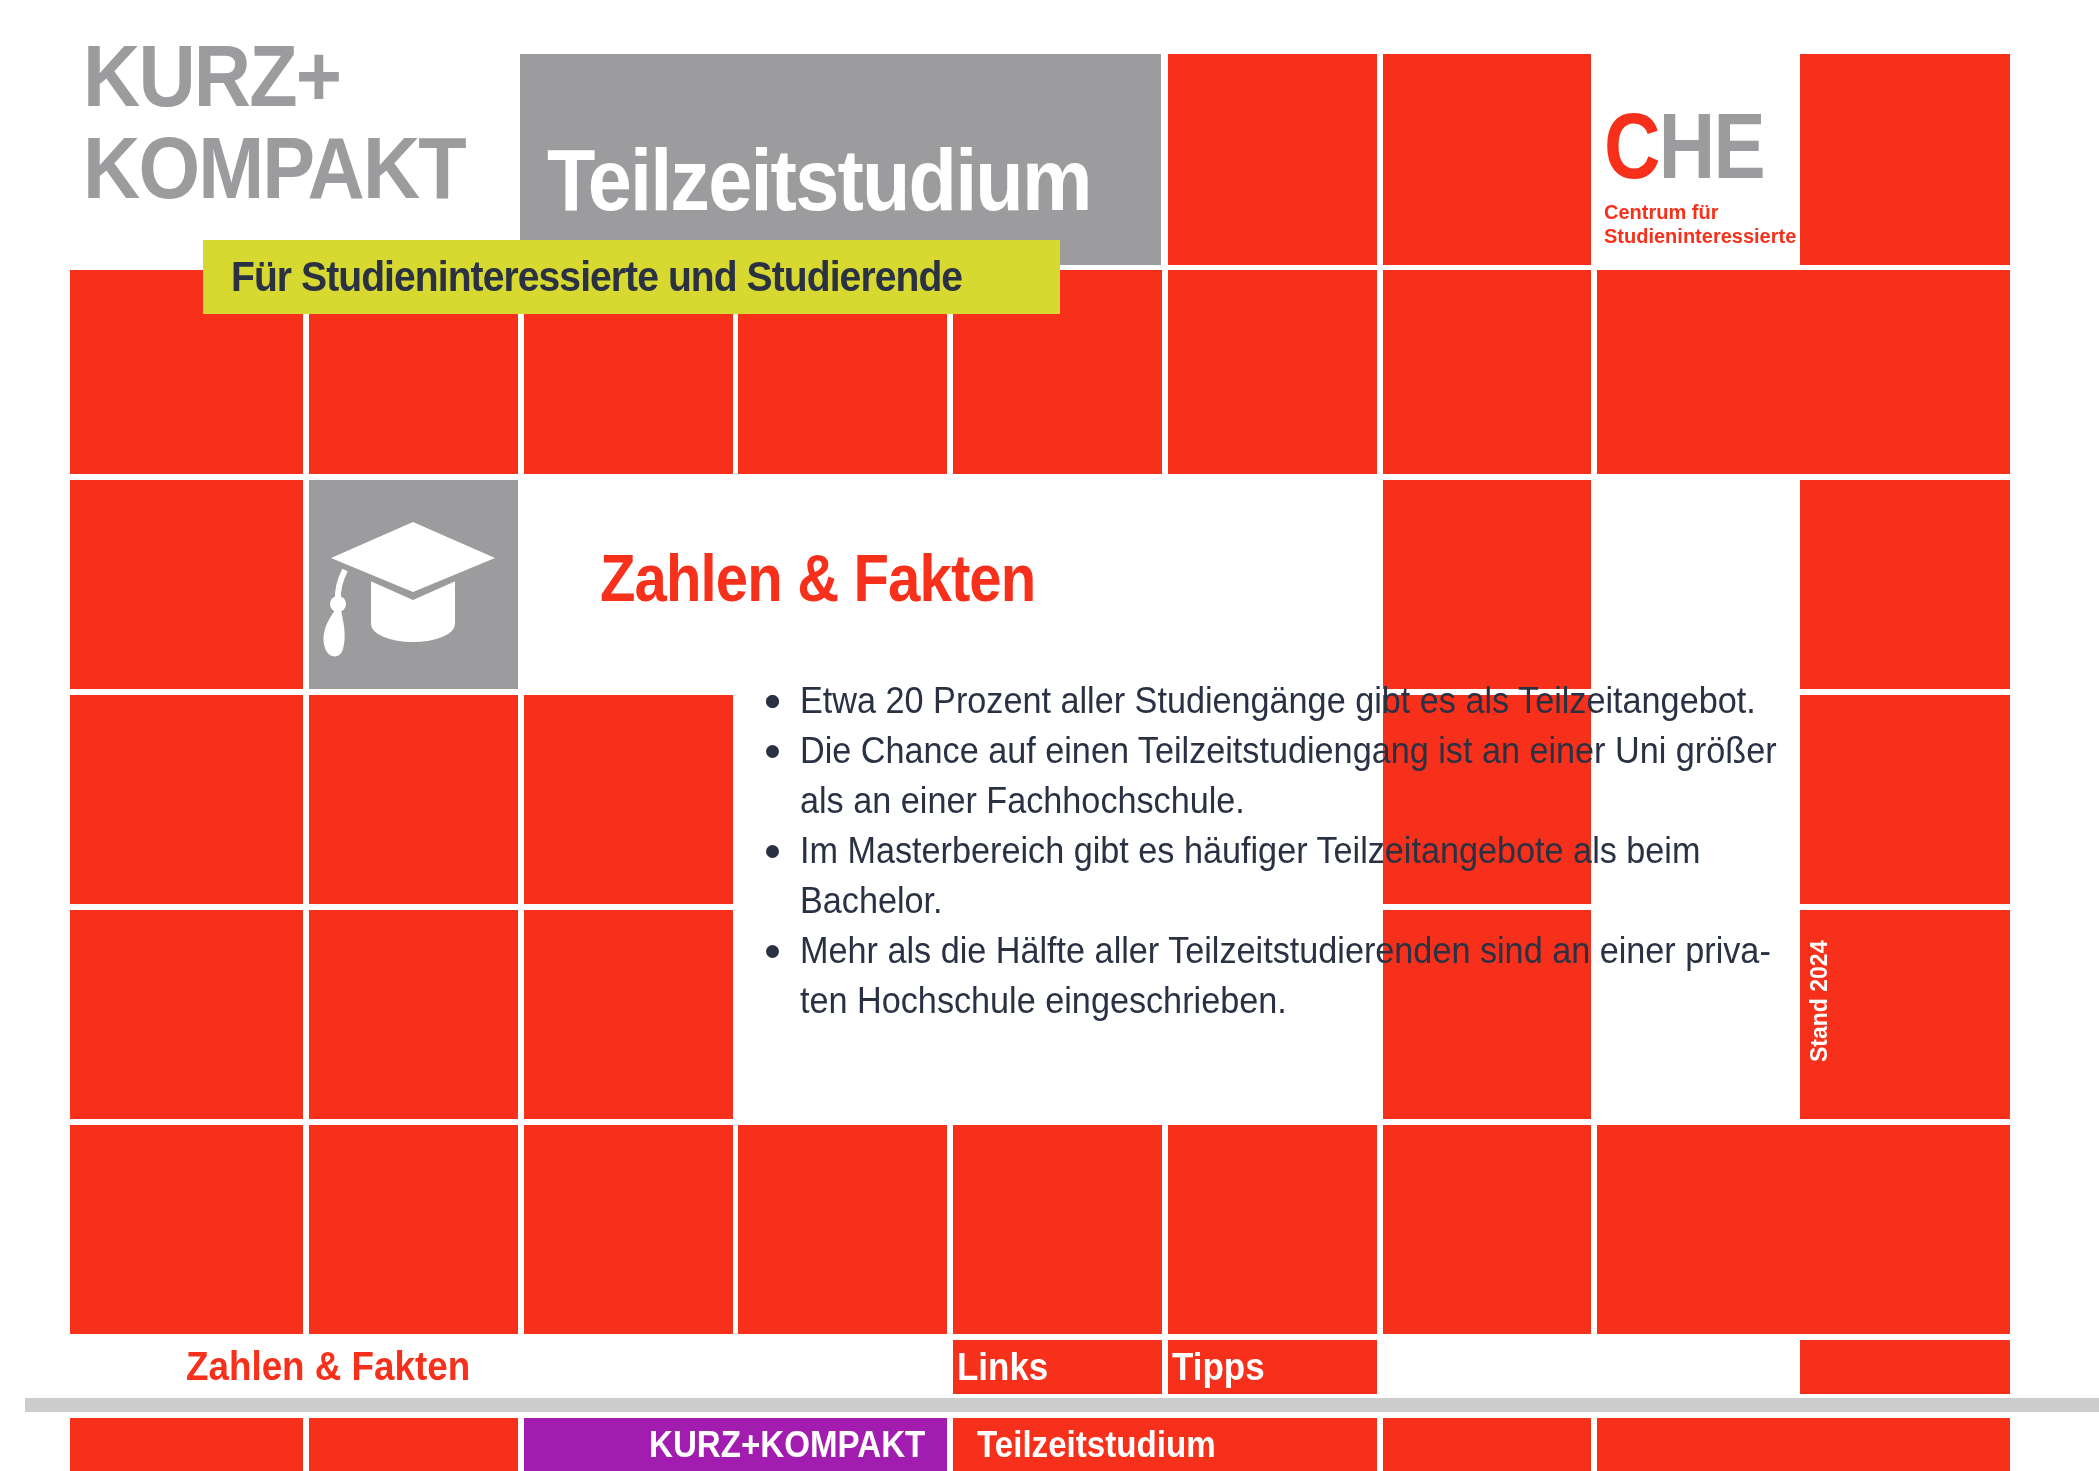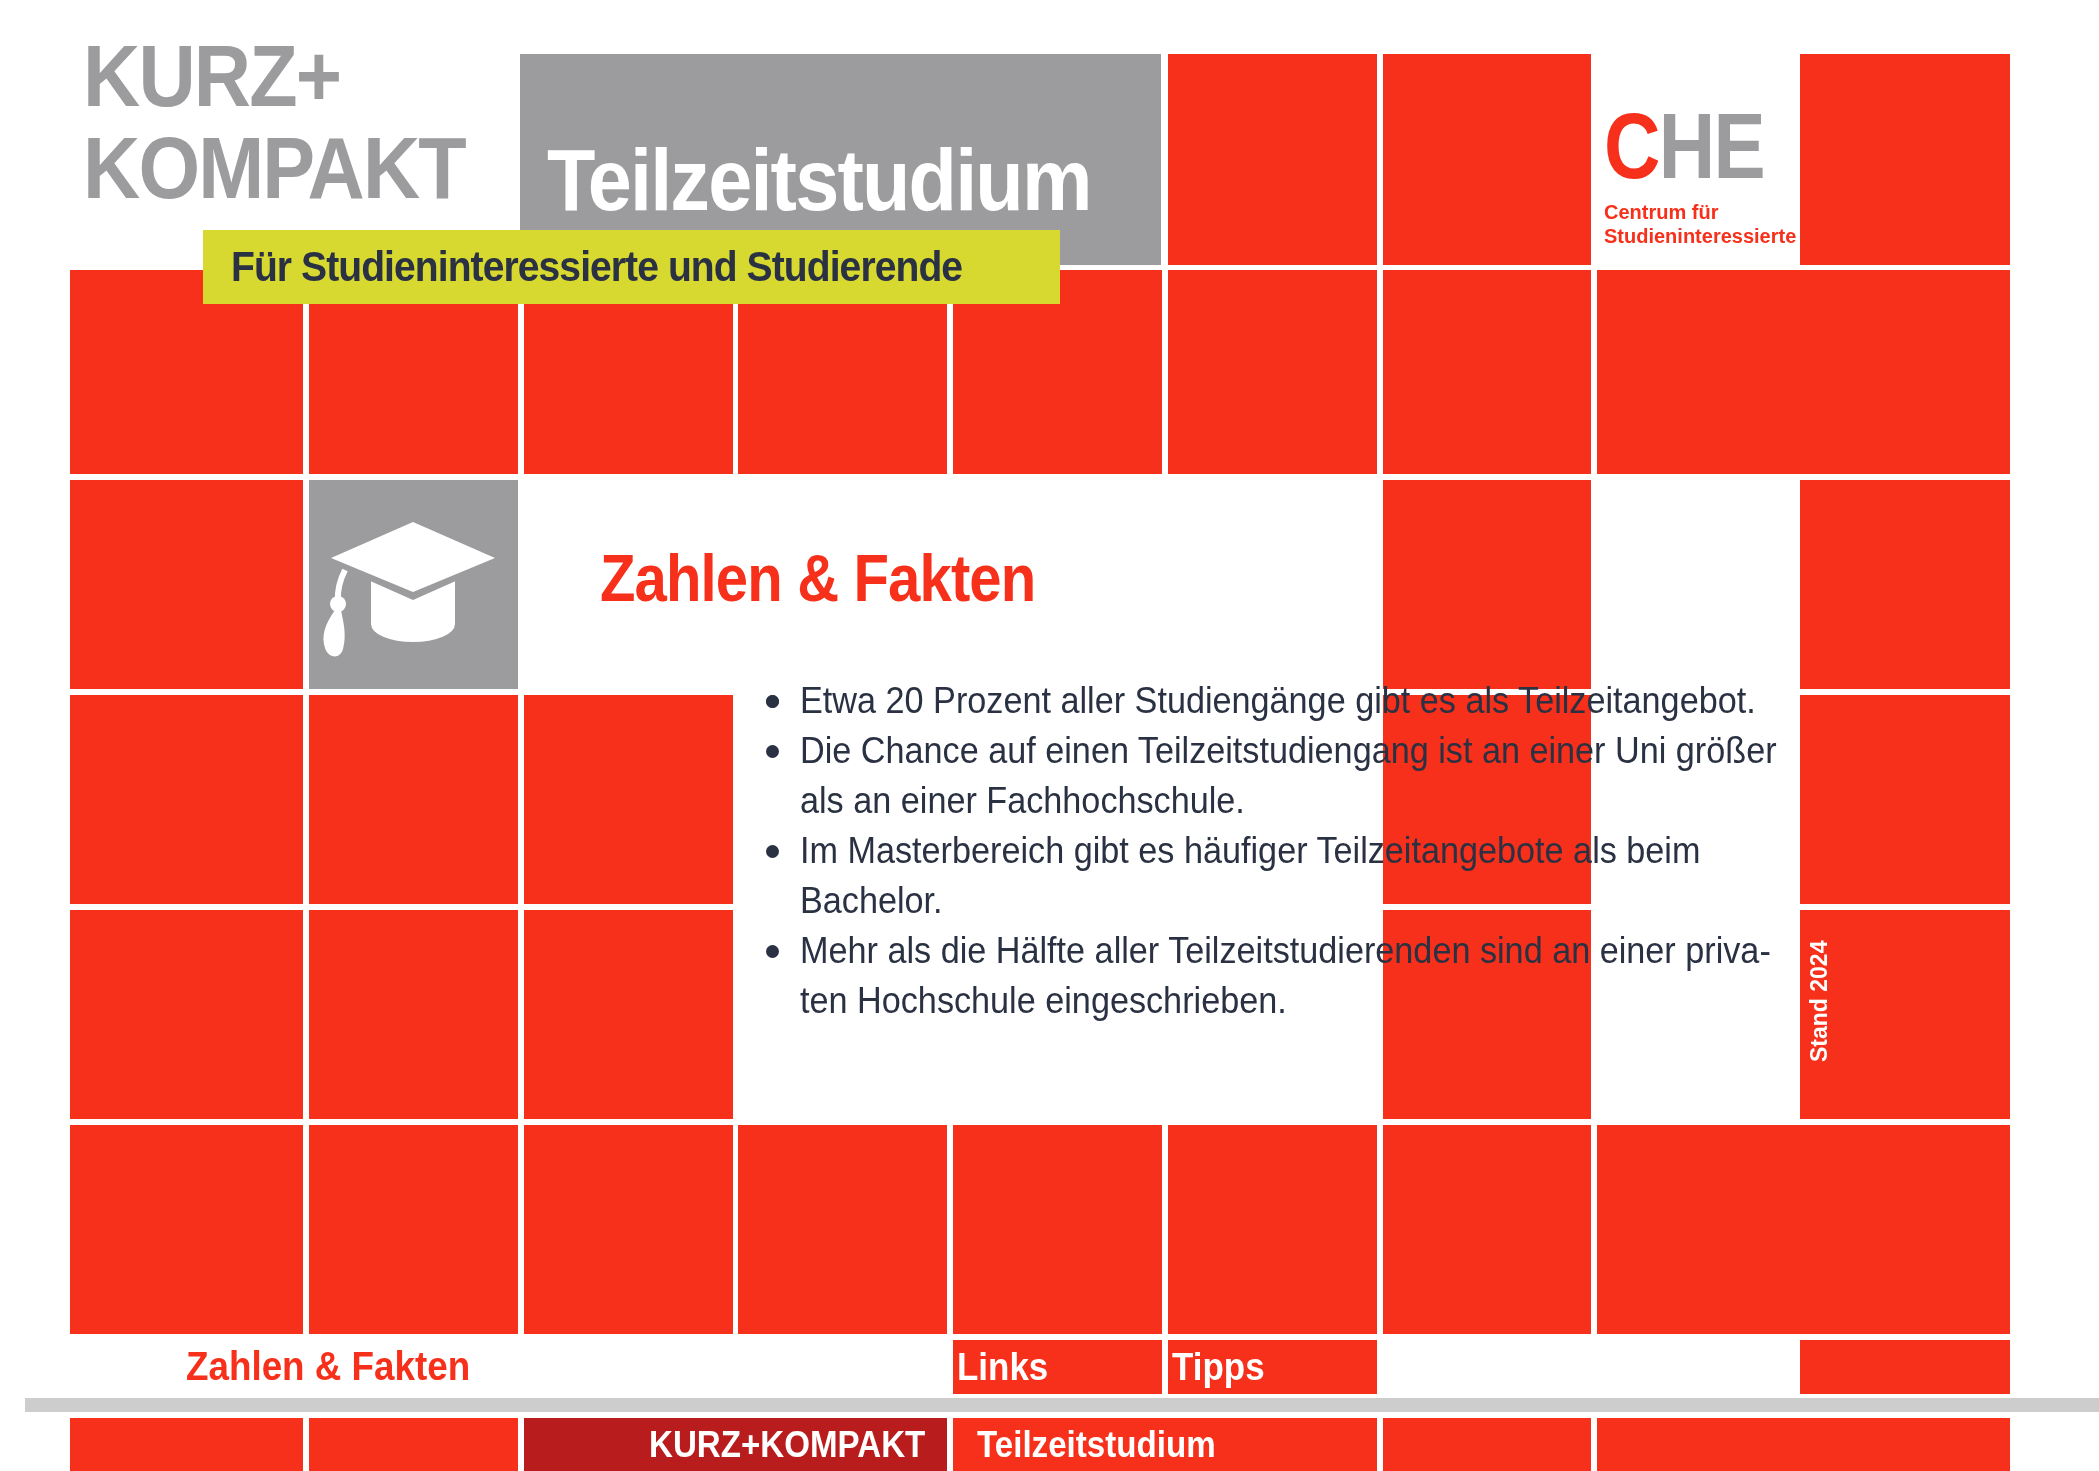--- a/index.html
+++ b/index.html
@@ -17,21 +17,21 @@
   }
   .titlebox{
     position:absolute;left:520px;top:54px;width:641px;height:211px;background:#9c9c9e;
   }
   .titlebox span{
     position:absolute;left:27px;bottom:34px;color:#ffffff;font-weight:bold;
     font-size:88px;letter-spacing:-2px;transform:scaleX(.9);transform-origin:left bottom;
     white-space:nowrap;
   }
   .ribbon{
-    position:absolute;left:203px;top:230px;width:857px;height:74px;background:#d8d930;
+    position:absolute;left:203px;top:240px;width:857px;height:74px;background:#d8d930;
     display:flex;align-items:center;
   }
   .ribbon span{
     margin-left:28px;color:#2a3142;font-weight:bold;font-size:42px;letter-spacing:-1px;
     transform:scaleX(.93);transform-origin:left center;white-space:nowrap;
   }
   
   .che{position:absolute;left:1604px;top:100px;width:200px;height:160px;}
   .che .big{
     font-size:92px;font-weight:bold;line-height:92px;letter-spacing:-2px;
@@ -73,21 +73,21 @@
     transform:scaleX(.92);transform-origin:left top;white-space:nowrap;
   }
   .navbox{
     position:absolute;top:1340px;height:54px;background:#f6301a;color:#ffffff;
     display:flex;align-items:center;justify-content:flex-start;font-weight:bold;font-size:38px;
   }
   .navbox span{transform:scaleX(.92);white-space:nowrap;}
   .divider{position:absolute;left:25px;top:1398px;width:2074px;height:14px;background:#cdcdcd;}
   
   .f-gray{
-    position:absolute;left:524px;top:1418px;width:423px;height:53px;background:#b91c1c;
+    position:absolute;left:524px;top:1418px;width:423px;height:53px;background:#a21caf;
     display:flex;align-items:center;justify-content:flex-end;color:#ffffff;font-weight:bold;font-size:36px;
   }
   .f-gray span{margin-right:22px;transform:scaleX(.92);transform-origin:right center;white-space:nowrap;}
   .f-red{
     position:absolute;left:953px;top:1418px;width:424px;height:53px;background:#f6301a;
     display:flex;align-items:center;color:#ffffff;font-weight:bold;font-size:36px;
   }
   .f-red span{margin-left:24px;transform:scaleX(.92);transform-origin:left center;white-space:nowrap;}
 </style>
 </head>

